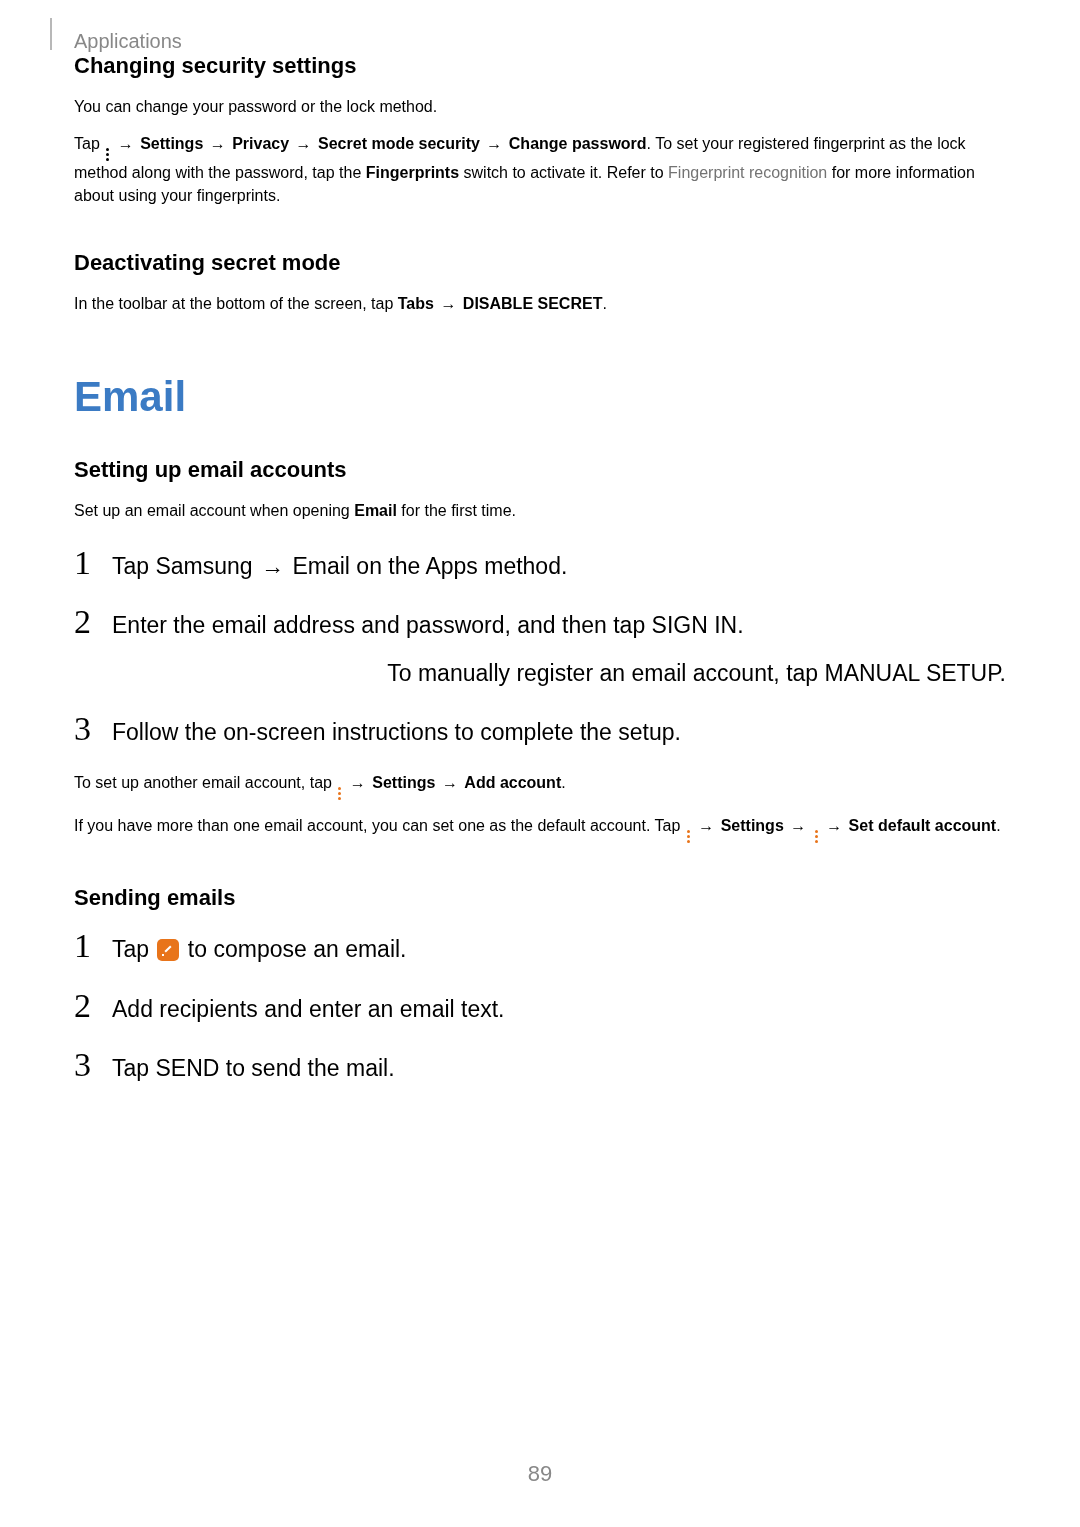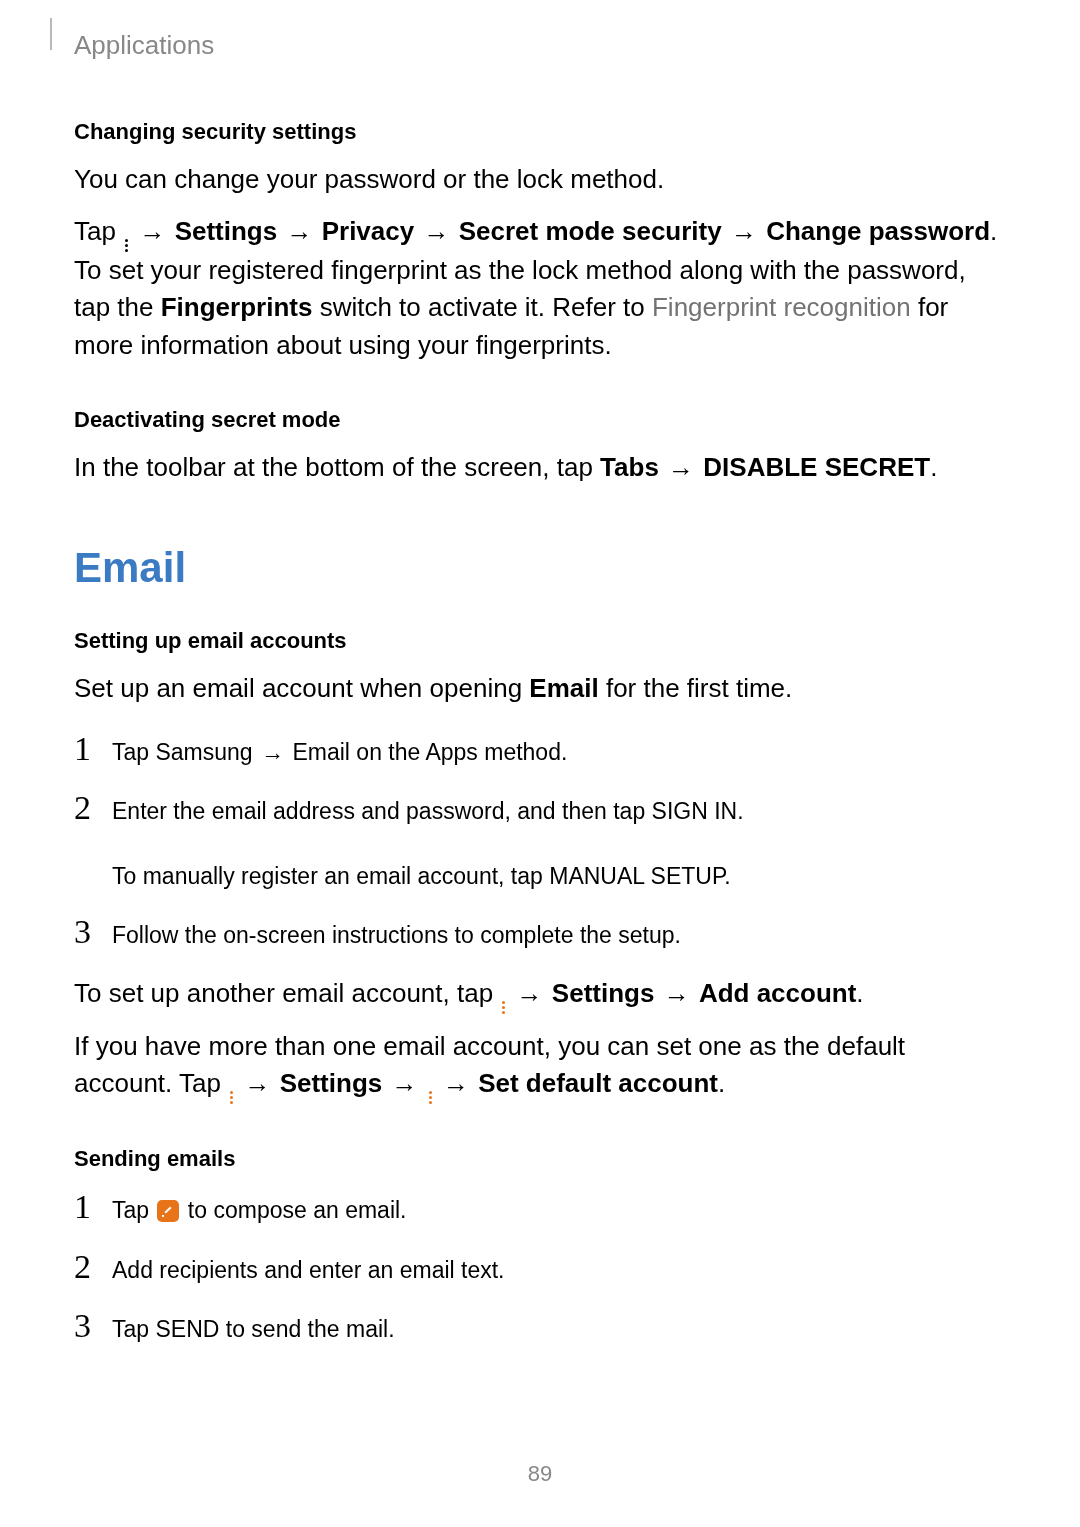--- a/index.html
+++ b/index.html
@@ -18,34 +18,33 @@
     }
     .header-line {
       position: absolute;
       left: 50px;
       top: 18px;
       width: 2px;
       height: 32px;
       background: #b8b8b8;
     }
     .header-text {
-      font-size: 26px;
+      font-size: 20px;
       color: #888;
       font-weight: 400;
-      margin-bottom: 58px;
       margin-left: 0px;
     }
     .h2 {
       font-size: 22px;
       font-weight: 700;
       color: #000;
       margin-bottom: 16px;
     }
     .body-text {
-      font-size: 26px;
+      font-size: 16px;
       line-height: 1.45;
       color: #000;
       margin-bottom: 14px;
       font-weight: 400;
     }
     .body-text .bold {
       font-weight: 700;
     }
     .link {
       color: #737373;
@@ -130,21 +129,22 @@
       flex-shrink: 0;
       line-height: 1.0;
     }
     .numbered-item .content {
       font-size: 23px;
       line-height: 1.45;
       flex: 1;
       padding-top: 4px;
     }
     .numbered-item .content .sub {
-      margin-top: 31px;
+      margin-top: 14px;
+      text-align: right;
     }
     .page-number {
       position: absolute;
       bottom: 40px;
       left: 0;
       right: 0;
       text-align: center;
       font-size: 22px;
       color: #888;
     }

